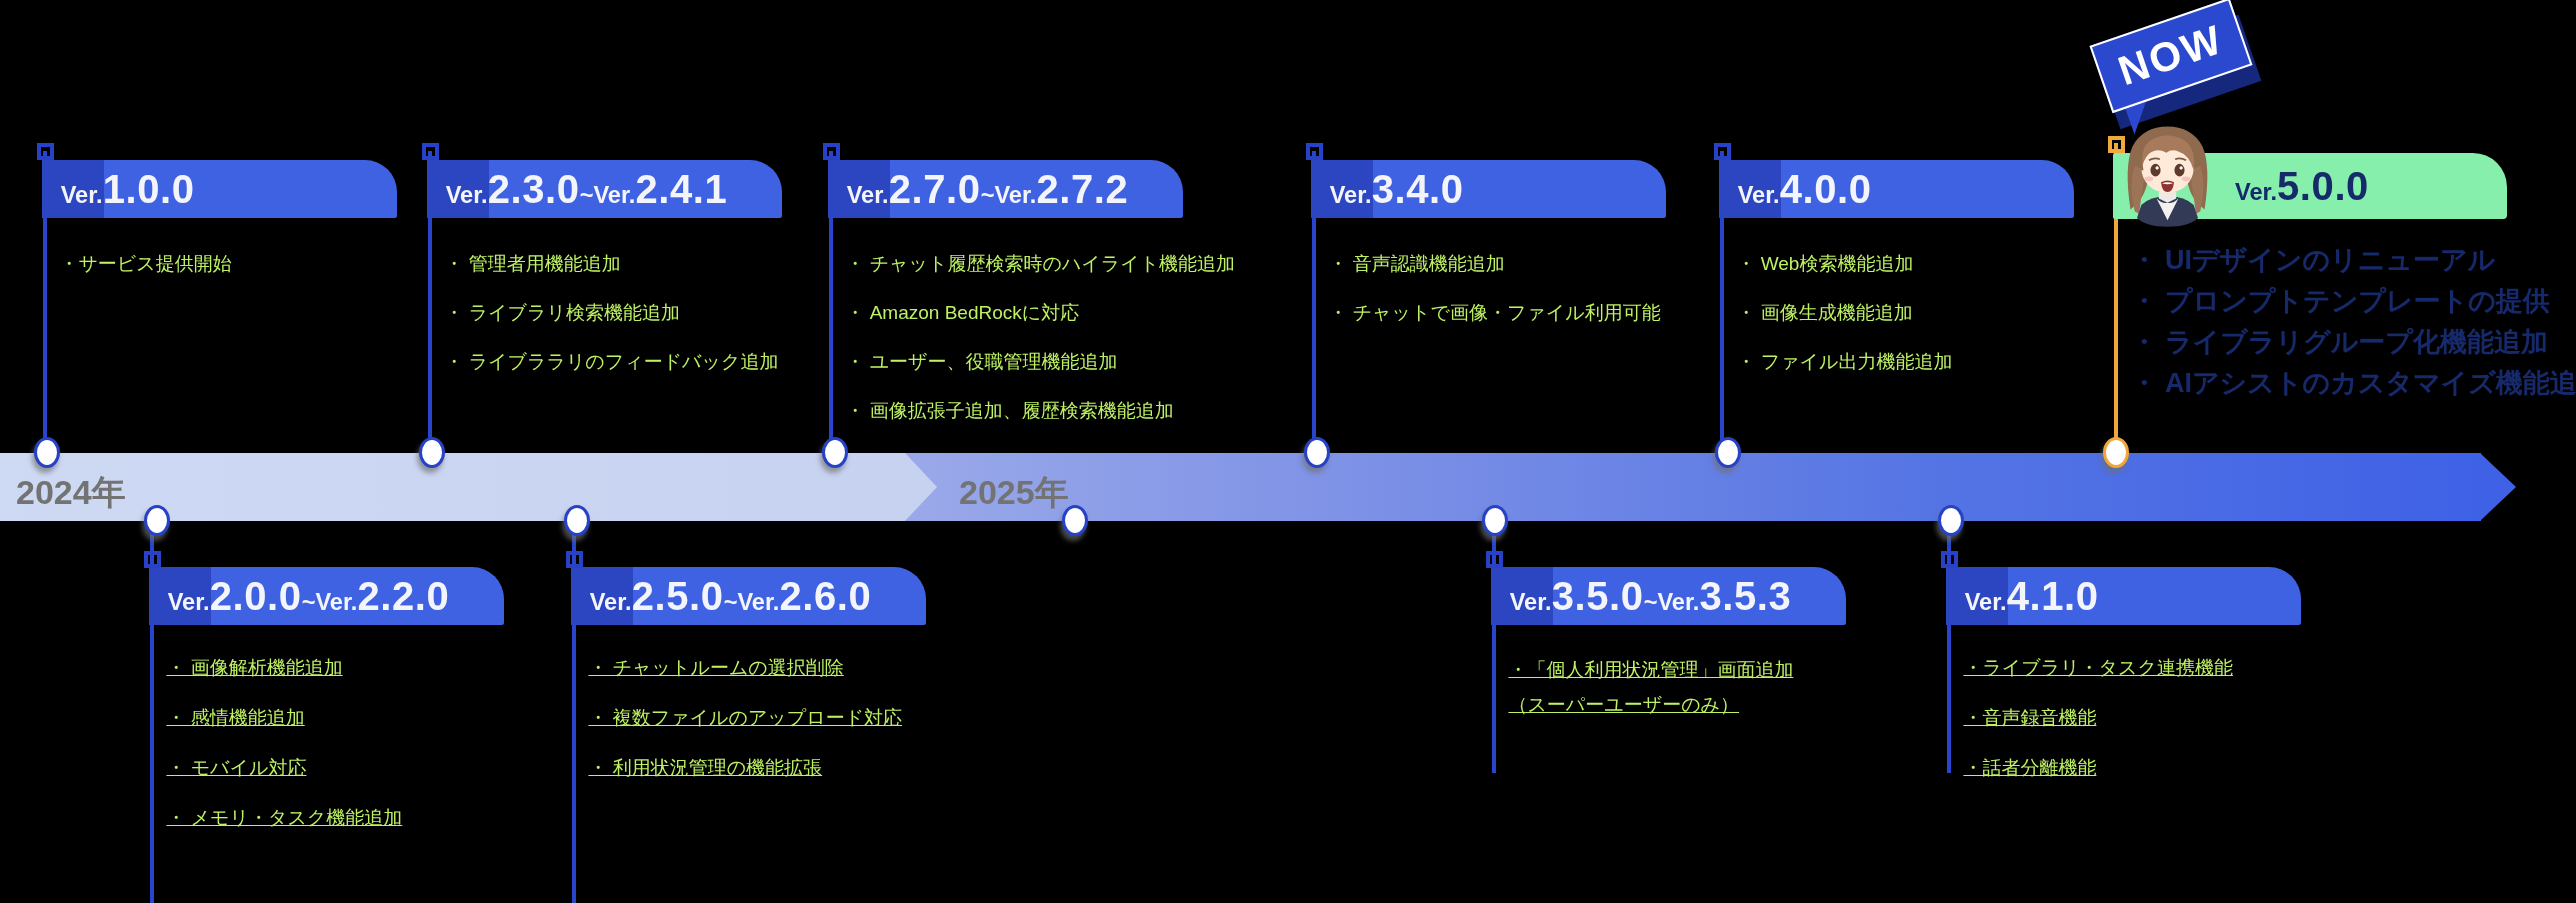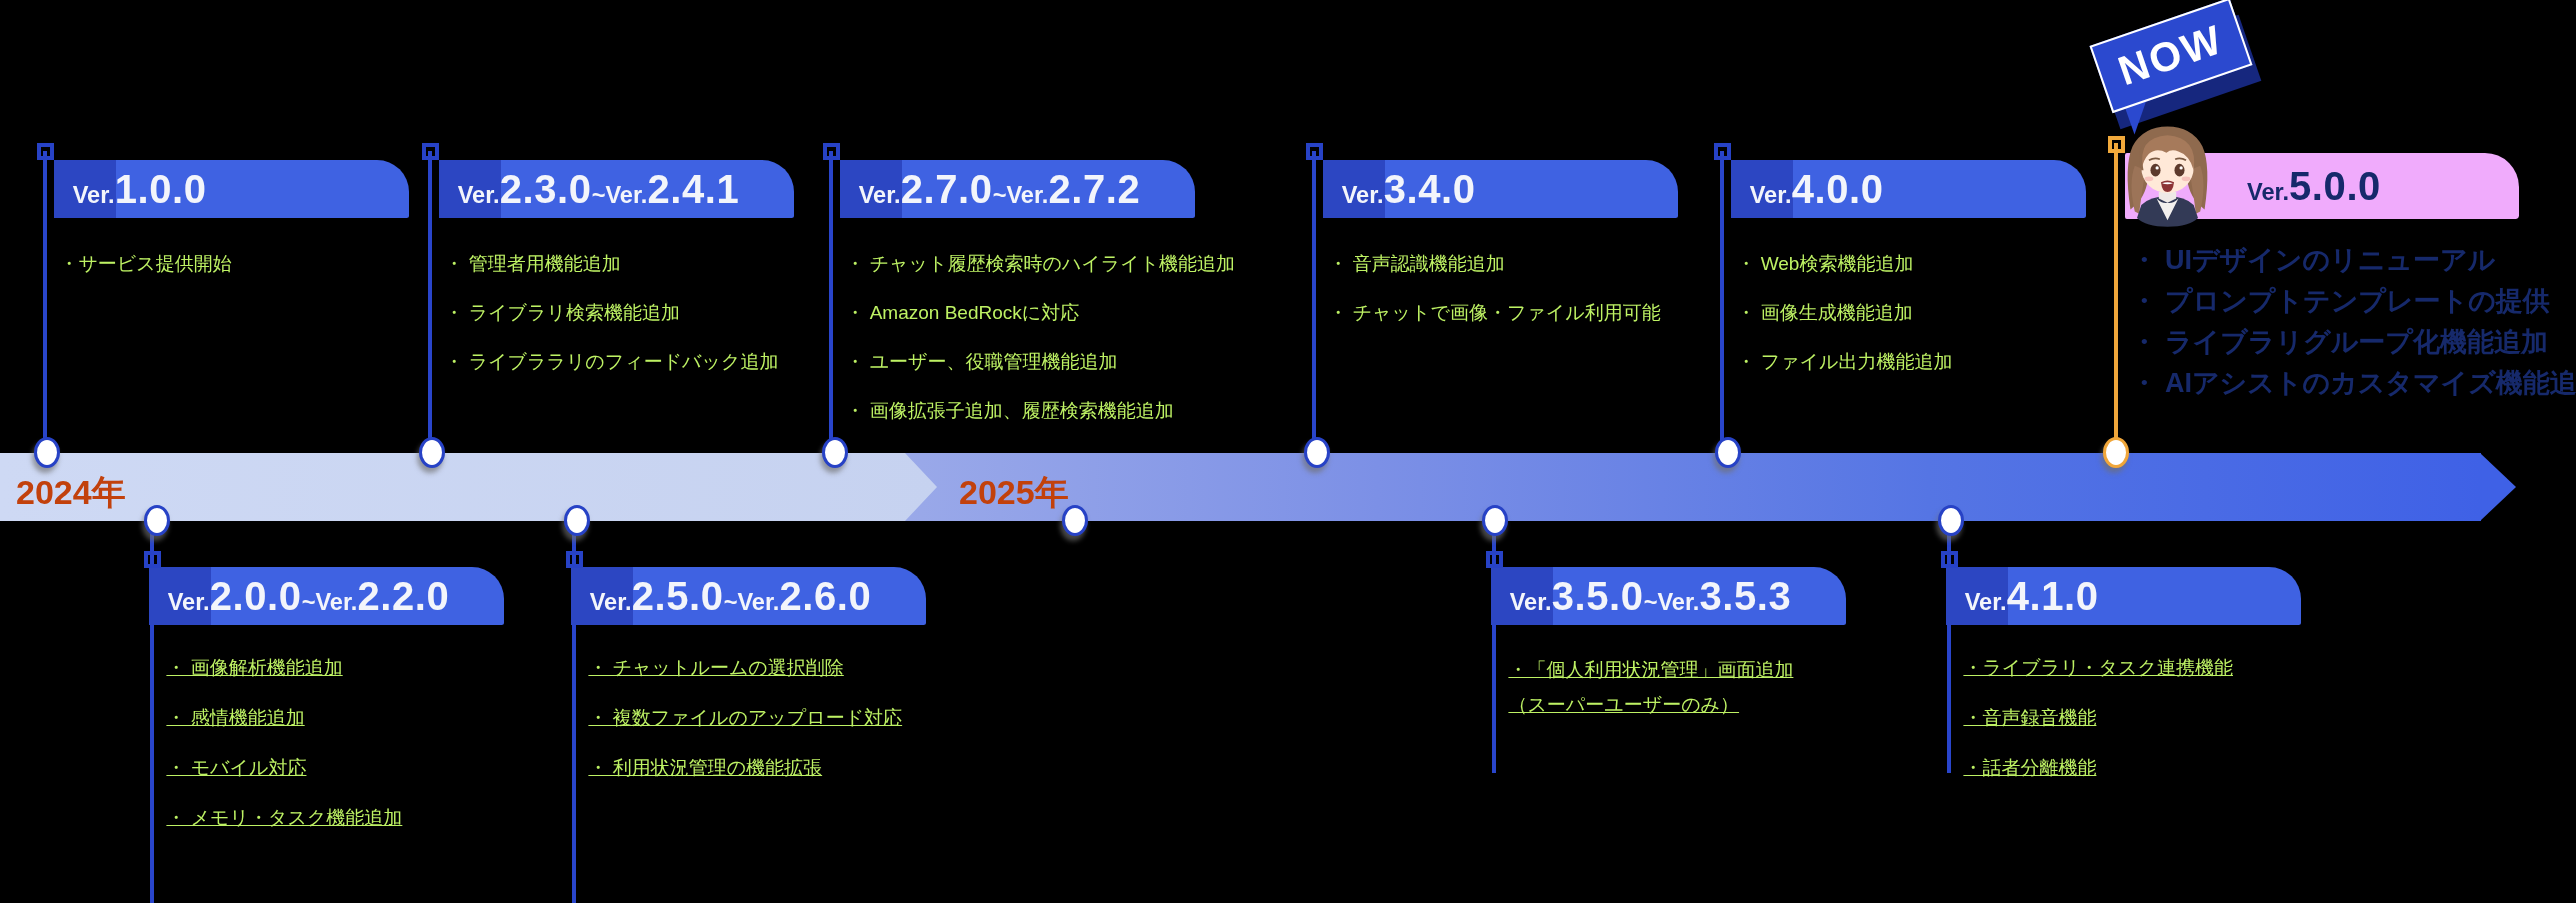--- a/index.html
+++ b/index.html
@@ -7,21 +7,21 @@
           font-family:"Liberation Sans","DejaVu Sans",sans-serif;}
 
   
   .bar-dark{position:absolute;left:905px;top:453px;width:1576px;height:68px;z-index:2;
             background:linear-gradient(90deg,#9aa9e9 0%,#7c90e6 30%,#5575e4 65%,#3f61e6 100%);}
   .bar-arrowhead{position:absolute;left:2480px;top:453px;width:36px;height:68px;z-index:2;
             background:#3f61e6;clip-path:polygon(0 0,100% 50%,0 100%);}
   .bar-light{position:absolute;left:0;top:453px;width:937px;height:68px;z-index:3;
             background:linear-gradient(90deg,#ced9f4 0%,#c6d2f0 100%);
             clip-path:polygon(0 0,calc(100% - 32px) 0,100% 50%,calc(100% - 32px) 100%,0 100%);}
-  .year{position:absolute;top:474px;z-index:5;font-size:34px;font-weight:bold;color:#c2410c;line-height:37px;}
+  .year{position:absolute;top:474px;z-index:5;font-size:34px;font-weight:bold;color:#737373;line-height:37px;}
   .year.left{left:16px;}
   .year.right{left:959px;}
 
   
   .dot{position:absolute;width:20px;height:25px;background:#fff;border:3.7px solid #2742c6;
        border-radius:50%;z-index:6;box-shadow:-1.9px 5px 5.6px rgba(110,110,110,.65);}
   .dot.top{top:437px;}
   .dot.bottom{top:505px;}
   .dot.orange{border-color:#f0a63a;}
 
@@ -34,35 +34,35 @@
           box-sizing:border-box;color:#f3f5fb;}
   .ribbon::before{content:"";position:absolute;left:0;top:0;bottom:0;width:62px;background:#2c46c2;}
   .rb-ver,.rb-num{position:relative;font-weight:bold;}
   .rb-ver{font-size:23.6px;}
   .rb-num{font-size:40px;letter-spacing:0.6px;}
   .items{position:absolute;left:17.4px;z-index:2;font-size:19px;color:#bef264;white-space:nowrap;}
   .item{line-height:49px;}
 
   .ms.top .sq{top:143px;}
   .ms.top .vline{top:151px;height:302px;}
-  .ms.top .ribbon{top:160px;margin-left:12px;}
+  .ms.top .ribbon{top:160px;}
   .ms.top .items{top:239px;}
 
   .ms.bottom .sq{top:551px;}
   .ms.bottom .vline{top:521px;height:382px;}
   .ms.bottom .vline.short{height:252px;}
   .ms.bottom .ribbon{top:567px;}
   .ms.bottom .items{top:643px;}
   .ms.bottom .item{line-height:50px;text-decoration:underline;}
   .items.tight .item{line-height:35px;}
 
   
   .ms.highlight .sq{top:136px;border-color:#f1a93b;}
   .ms.highlight .vline{top:143px;height:310px;background:#f0a63a;}
-  .ms.highlight .ribbon{top:153px;height:66px;line-height:66px;width:394px;background:#f0abfc;
+  .ms.highlight .ribbon{top:153px;height:66px;line-height:66px;width:394px;background:#86efac;
                         color:#16296b;padding-left:122px;border-radius:1.9px 34px 3.7px 1.9px;}
   .ms.highlight .ribbon::before{display:none;}
   .ms.highlight .items{top:240px;color:#16296b;font-weight:bold;font-size:27px;}
   .ms.highlight .item{line-height:41px;}
 
   
   .now-badge{position:absolute;left:2089px;top:1.2px;width:180px;height:143px;z-index:9;}
   .now-shadow{position:absolute;left:16px;top:36px;width:149px;height:70px;background:#16277e;transform:rotate(-19deg);}
   .now-box{position:absolute;left:7.5px;top:18.7px;width:144px;height:67px;background:#2b49cf;border:2.5px solid #ffffff;
            transform:rotate(-19deg);display:flex;align-items:center;justify-content:center;

